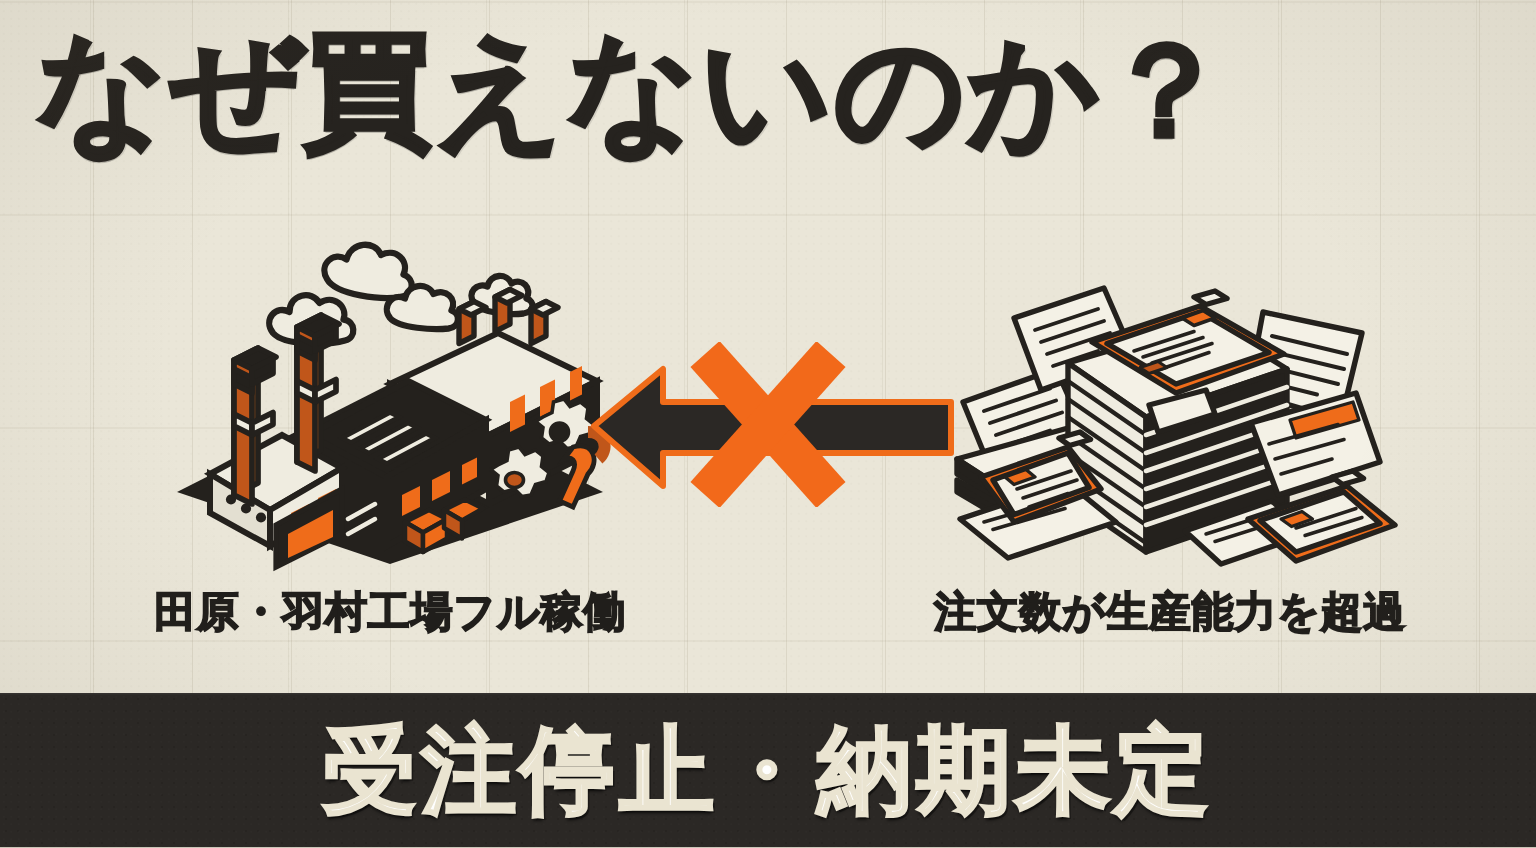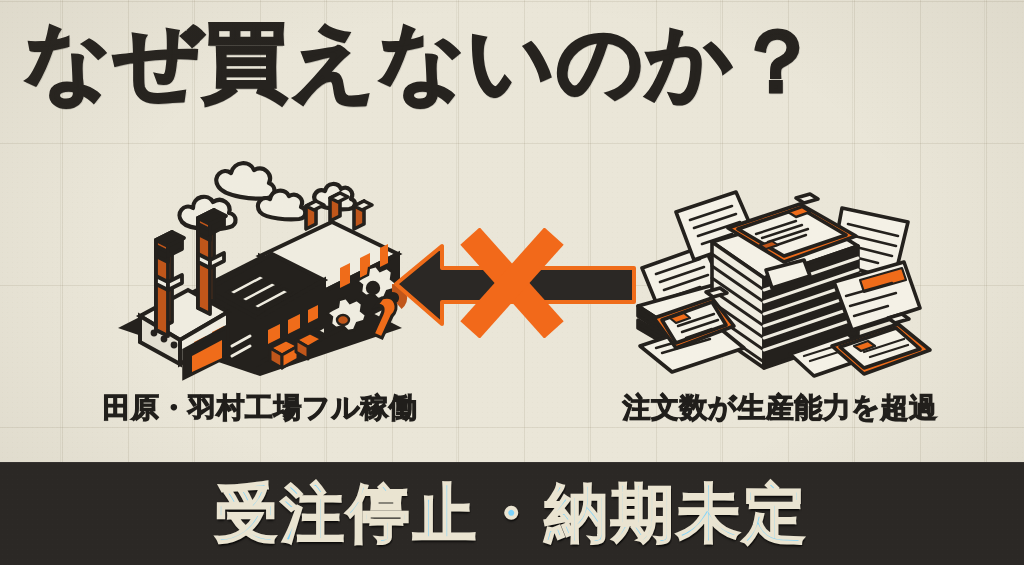--- a/index.html
+++ b/index.html
@@ -134,21 +134,21 @@
     background-image:
       radial-gradient(rgba(255,255,255,0.05) 0.6px, transparent 0.7px),
       radial-gradient(rgba(0,0,0,0.25) 0.6px, transparent 0.7px);
     background-size: 5px 5px, 8px 8px;
     pointer-events: none;
   }
   .banner-text {
     position: relative;
     font-size: 63px;
     font-weight: 700;
-    color: #7dd3fc;
+    color: #ffffff;
     letter-spacing: 3px;
     white-space: nowrap;
     -webkit-text-stroke: 2px #eae4d1;
     text-shadow: 0 3px 2px rgba(0,0,0,0.55), 2px 2px 0 rgba(0,0,0,0.35);
   }
 </style>
 </head>
 <body>
 
 <div class="stage">

